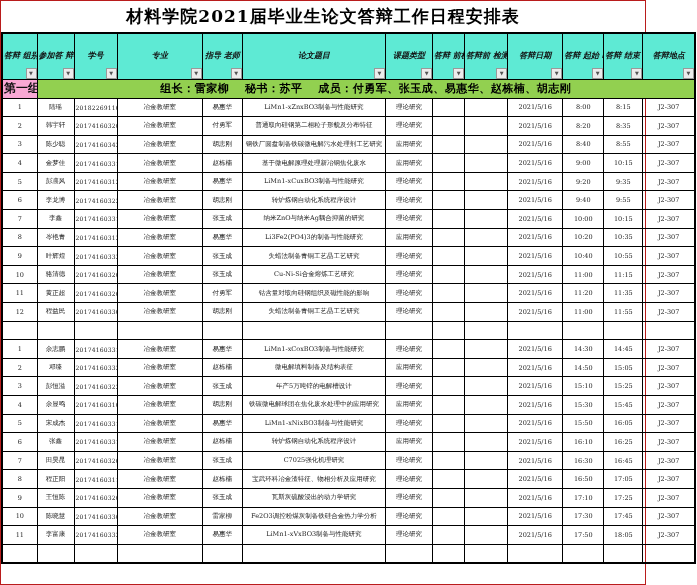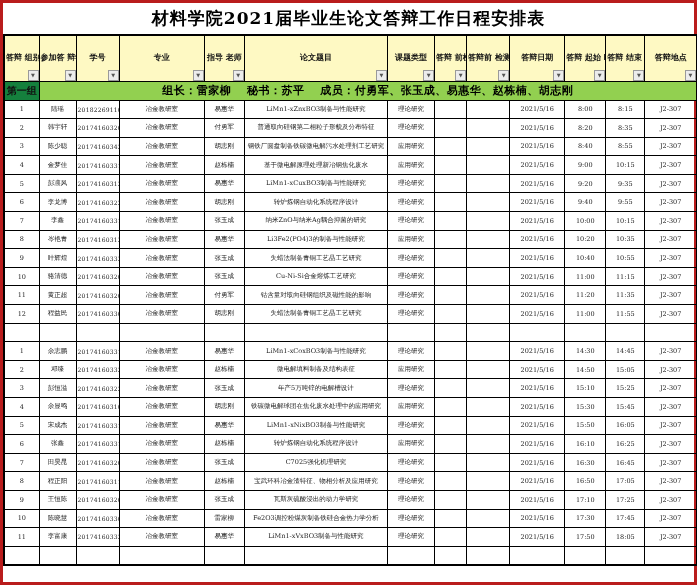--- a/index.html
+++ b/index.html
@@ -1,30 +1,30 @@
 <!DOCTYPE html>
 <html><head>
 <meta charset="utf-8">
 <style>
   html,body{margin:0;padding:0;background:#ffffff;}
   body{width:697px;height:585px;overflow:hidden;font-family:"DejaVu Sans","Liberation Sans",sans-serif;color:#111;}
-  .sheet{width:697px;height:585px;background:#ffffff;box-sizing:border-box;border:3px solid #b91c1c;}
+  .sheet{width:646px;height:585px;background:#ffffff;box-sizing:border-box;border:1px solid #b91c1c;}
   .title{height:31px;line-height:31px;text-align:center;font-weight:bold;font-size:17px;
          font-family:"DejaVu Serif","Liberation Serif",serif;color:#000;letter-spacing:1px;}
   table.sched{border-collapse:collapse;table-layout:fixed;width:695px;margin:0 auto;
               border:2px solid #000;}
   table.sched th, table.sched td{border:1px solid #000;padding:0 1px;overflow:hidden;
               text-align:center;vertical-align:middle;box-sizing:border-box;white-space:nowrap;}
   thead th{height:46px;font-size:8px;font-weight:bold;white-space:pre-line;line-height:1.45;
-           position:relative;background:#fef9c3;font-family:"DejaVu Serif","Liberation Serif",serif;}
+           position:relative;background:#5eead4;font-family:"DejaVu Serif","Liberation Serif",serif;font-style:italic;}
   .filter-btn{position:absolute;right:0;bottom:0;width:9px;height:9px;background:#ececec;
            border:1px solid #9a9a9a;font-size:5px;line-height:8px;color:#555;text-align:center;
            font-family:"DejaVu Sans",sans-serif;cursor:pointer;}
   tr.band{height:19px;}
-  tr.band .group-label{font-weight:bold;font-size:10px;background:#15803d;
+  tr.band .group-label{font-weight:bold;font-size:12px;background:#f9a8d4;
            font-family:"DejaVu Serif","Liberation Serif",serif;}
   tr.band .leaders{font-weight:bold;font-size:11px;text-align:center;color:#000;
            font-family:"DejaVu Serif","Liberation Serif",serif;letter-spacing:0.5px;}
   tr.datarow{height:18.6px;font-size:6.5px;color:#222;}
   tr.datarow td{font-family:"DejaVu Serif","Liberation Serif",serif;}
   tr.sparerow{height:18.6px;}
   td.c-id{font-size:6px;letter-spacing:0.2px;}
   td.c-title{font-size:6.5px;}
 </style>
 </head>

